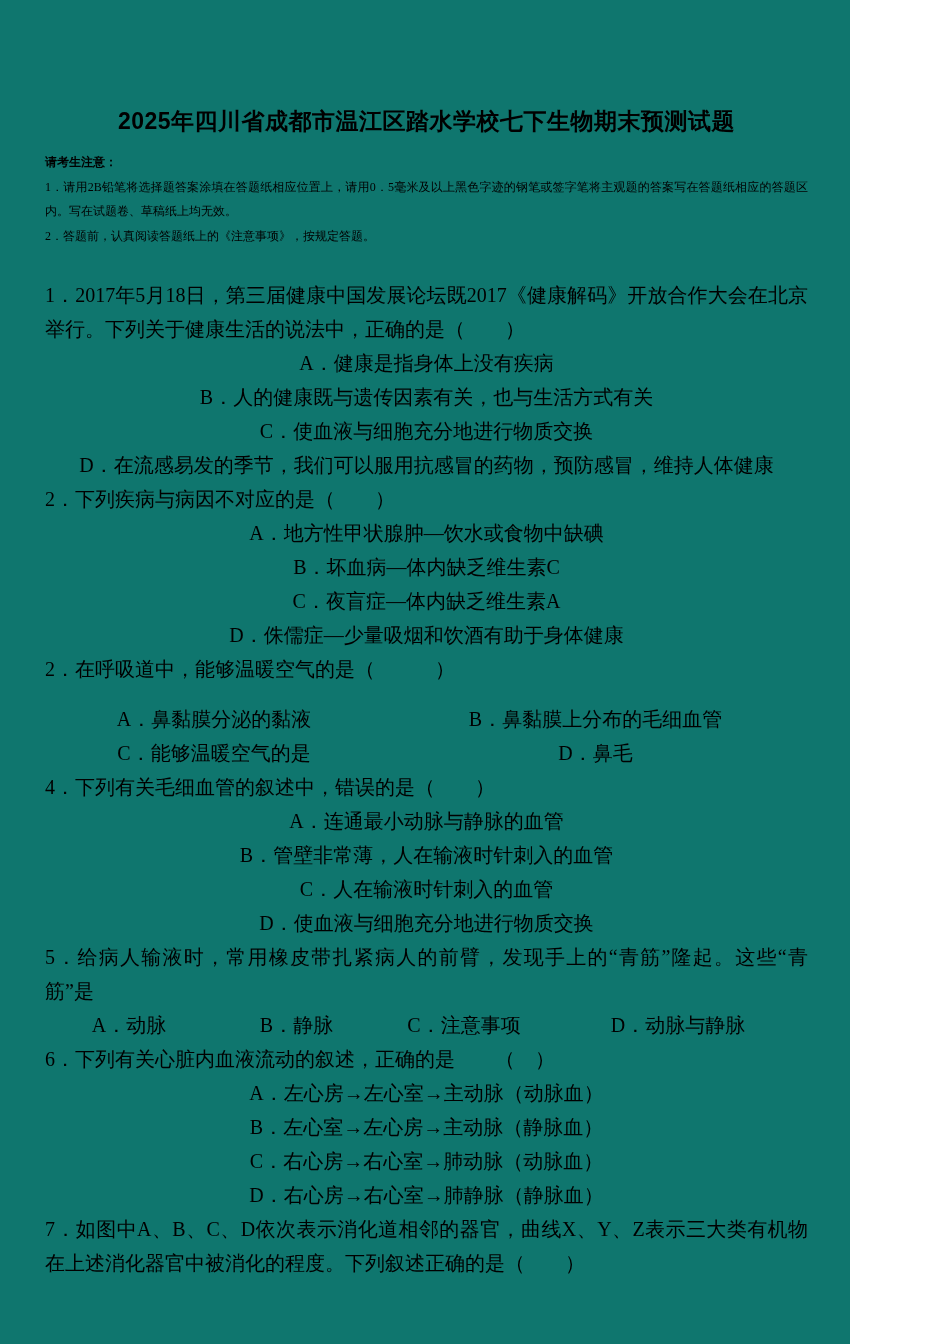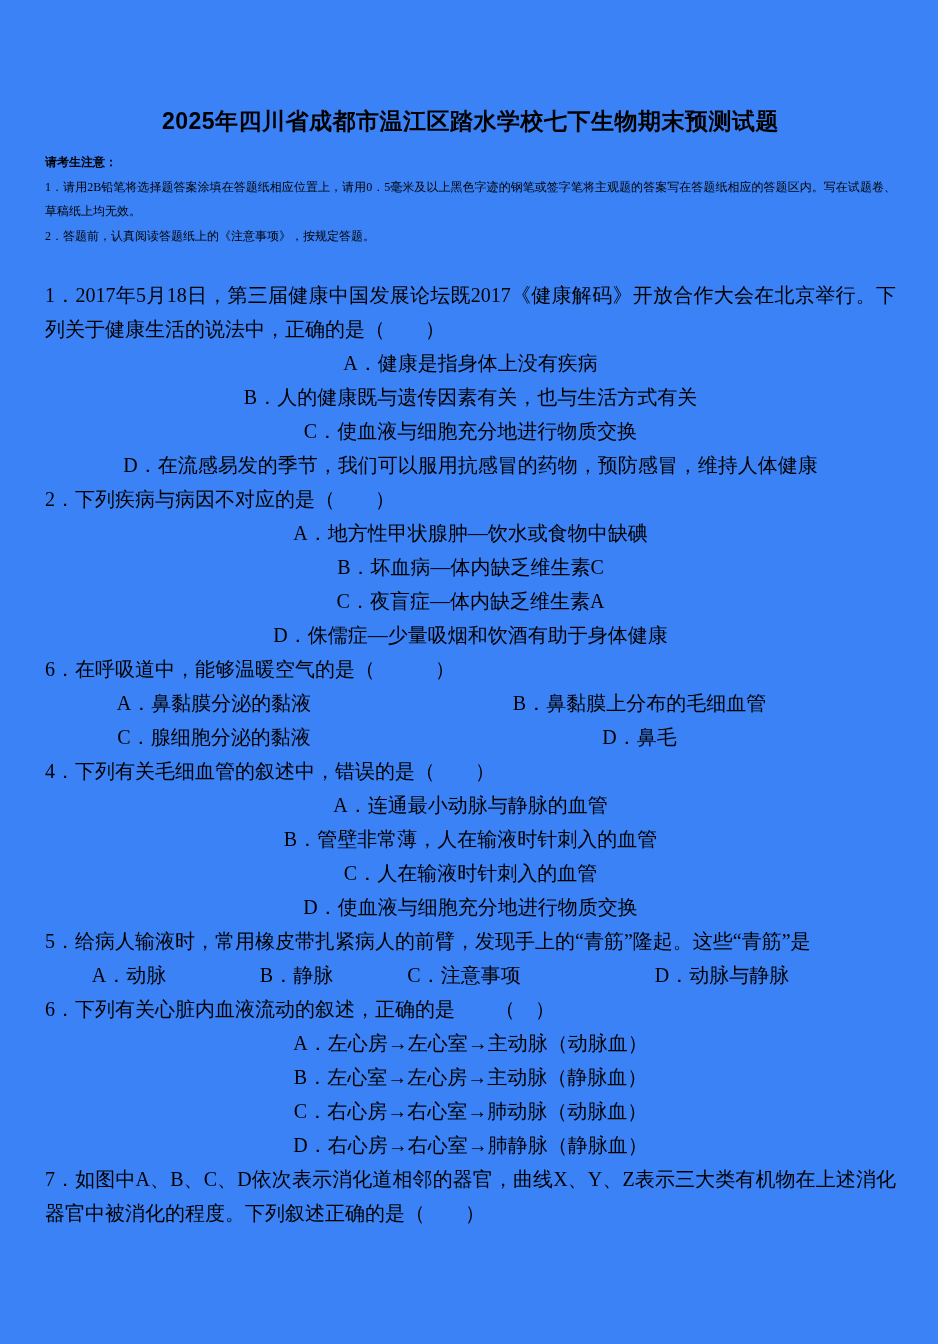--- a/index.html
+++ b/index.html
@@ -2,23 +2,23 @@
 <html><head>
 <meta charset="utf-8">
 <style>
   html, body {
     margin: 0;
     padding: 0;
     background: #ffffff;
   }
   .page {
     position: relative;
-    width: 938px;
+    width: 850px;
     height: 1344px;
-    background: #3b82f6;
+    background: #0f766e;
     color: #000000;
     overflow: hidden;
     box-sizing: border-box;
     padding: 106px 42px 0 45px;
     font-family: "Liberation Serif", "DejaVu Serif", serif;
   }
   .doc-title {
     text-align: center;
     font-family: "Liberation Sans", "DejaVu Sans", sans-serif;
     font-weight: 700;
@@ -48,20 +48,21 @@
   .question-block p.stem {
     margin: 0;
     text-align: justify;
   }
   .opts-stack .option {
     display: block;
   }
   .opts-2col {
     display: grid;
     grid-template-columns: 338px 1fr;
+    margin-top: 16px;
   }
   .opts-4col {
     display: grid;
     grid-template-columns: 168px 167px 168px 1fr;
   }
   .option {
     white-space: nowrap;
     overflow: hidden;
     text-align: center;
   }
@@ -95,25 +96,25 @@
       <p class="stem">2．下列疾病与病因不对应的是（　　）</p>
       <div class="opts-stack">
         <span class="option">A．地方性甲状腺肿—饮水或食物中缺碘</span>
         <span class="option">B．坏血病—体内缺乏维生素C</span>
         <span class="option">C．夜盲症—体内缺乏维生素A</span>
         <span class="option">D．侏儒症—少量吸烟和饮酒有助于身体健康</span>
       </div>
     </div>
 
     <div class="question-block">
-      <p class="stem">6．在呼吸道中，能够温暖空气的是（　　　）</p>
+      <p class="stem">2．在呼吸道中，能够温暖空气的是（　　　）</p>
       <div class="opts-2col">
         <span class="option">A．鼻黏膜分泌的黏液</span>
         <span class="option">B．鼻黏膜上分布的毛细血管</span>
-        <span class="option">C．腺细胞分泌的黏液</span>
+        <span class="option">C．能够温暖空气的是</span>
         <span class="option">D．鼻毛</span>
       </div>
     </div>
 
     <div class="question-block">
       <p class="stem">4．下列有关毛细血管的叙述中，错误的是（　　）</p>
       <div class="opts-stack">
         <span class="option">A．连通最小动脉与静脉的血管</span>
         <span class="option">B．管壁非常薄，人在输液时针刺入的血管</span>
         <span class="option">C．人在输液时针刺入的血管</span>

